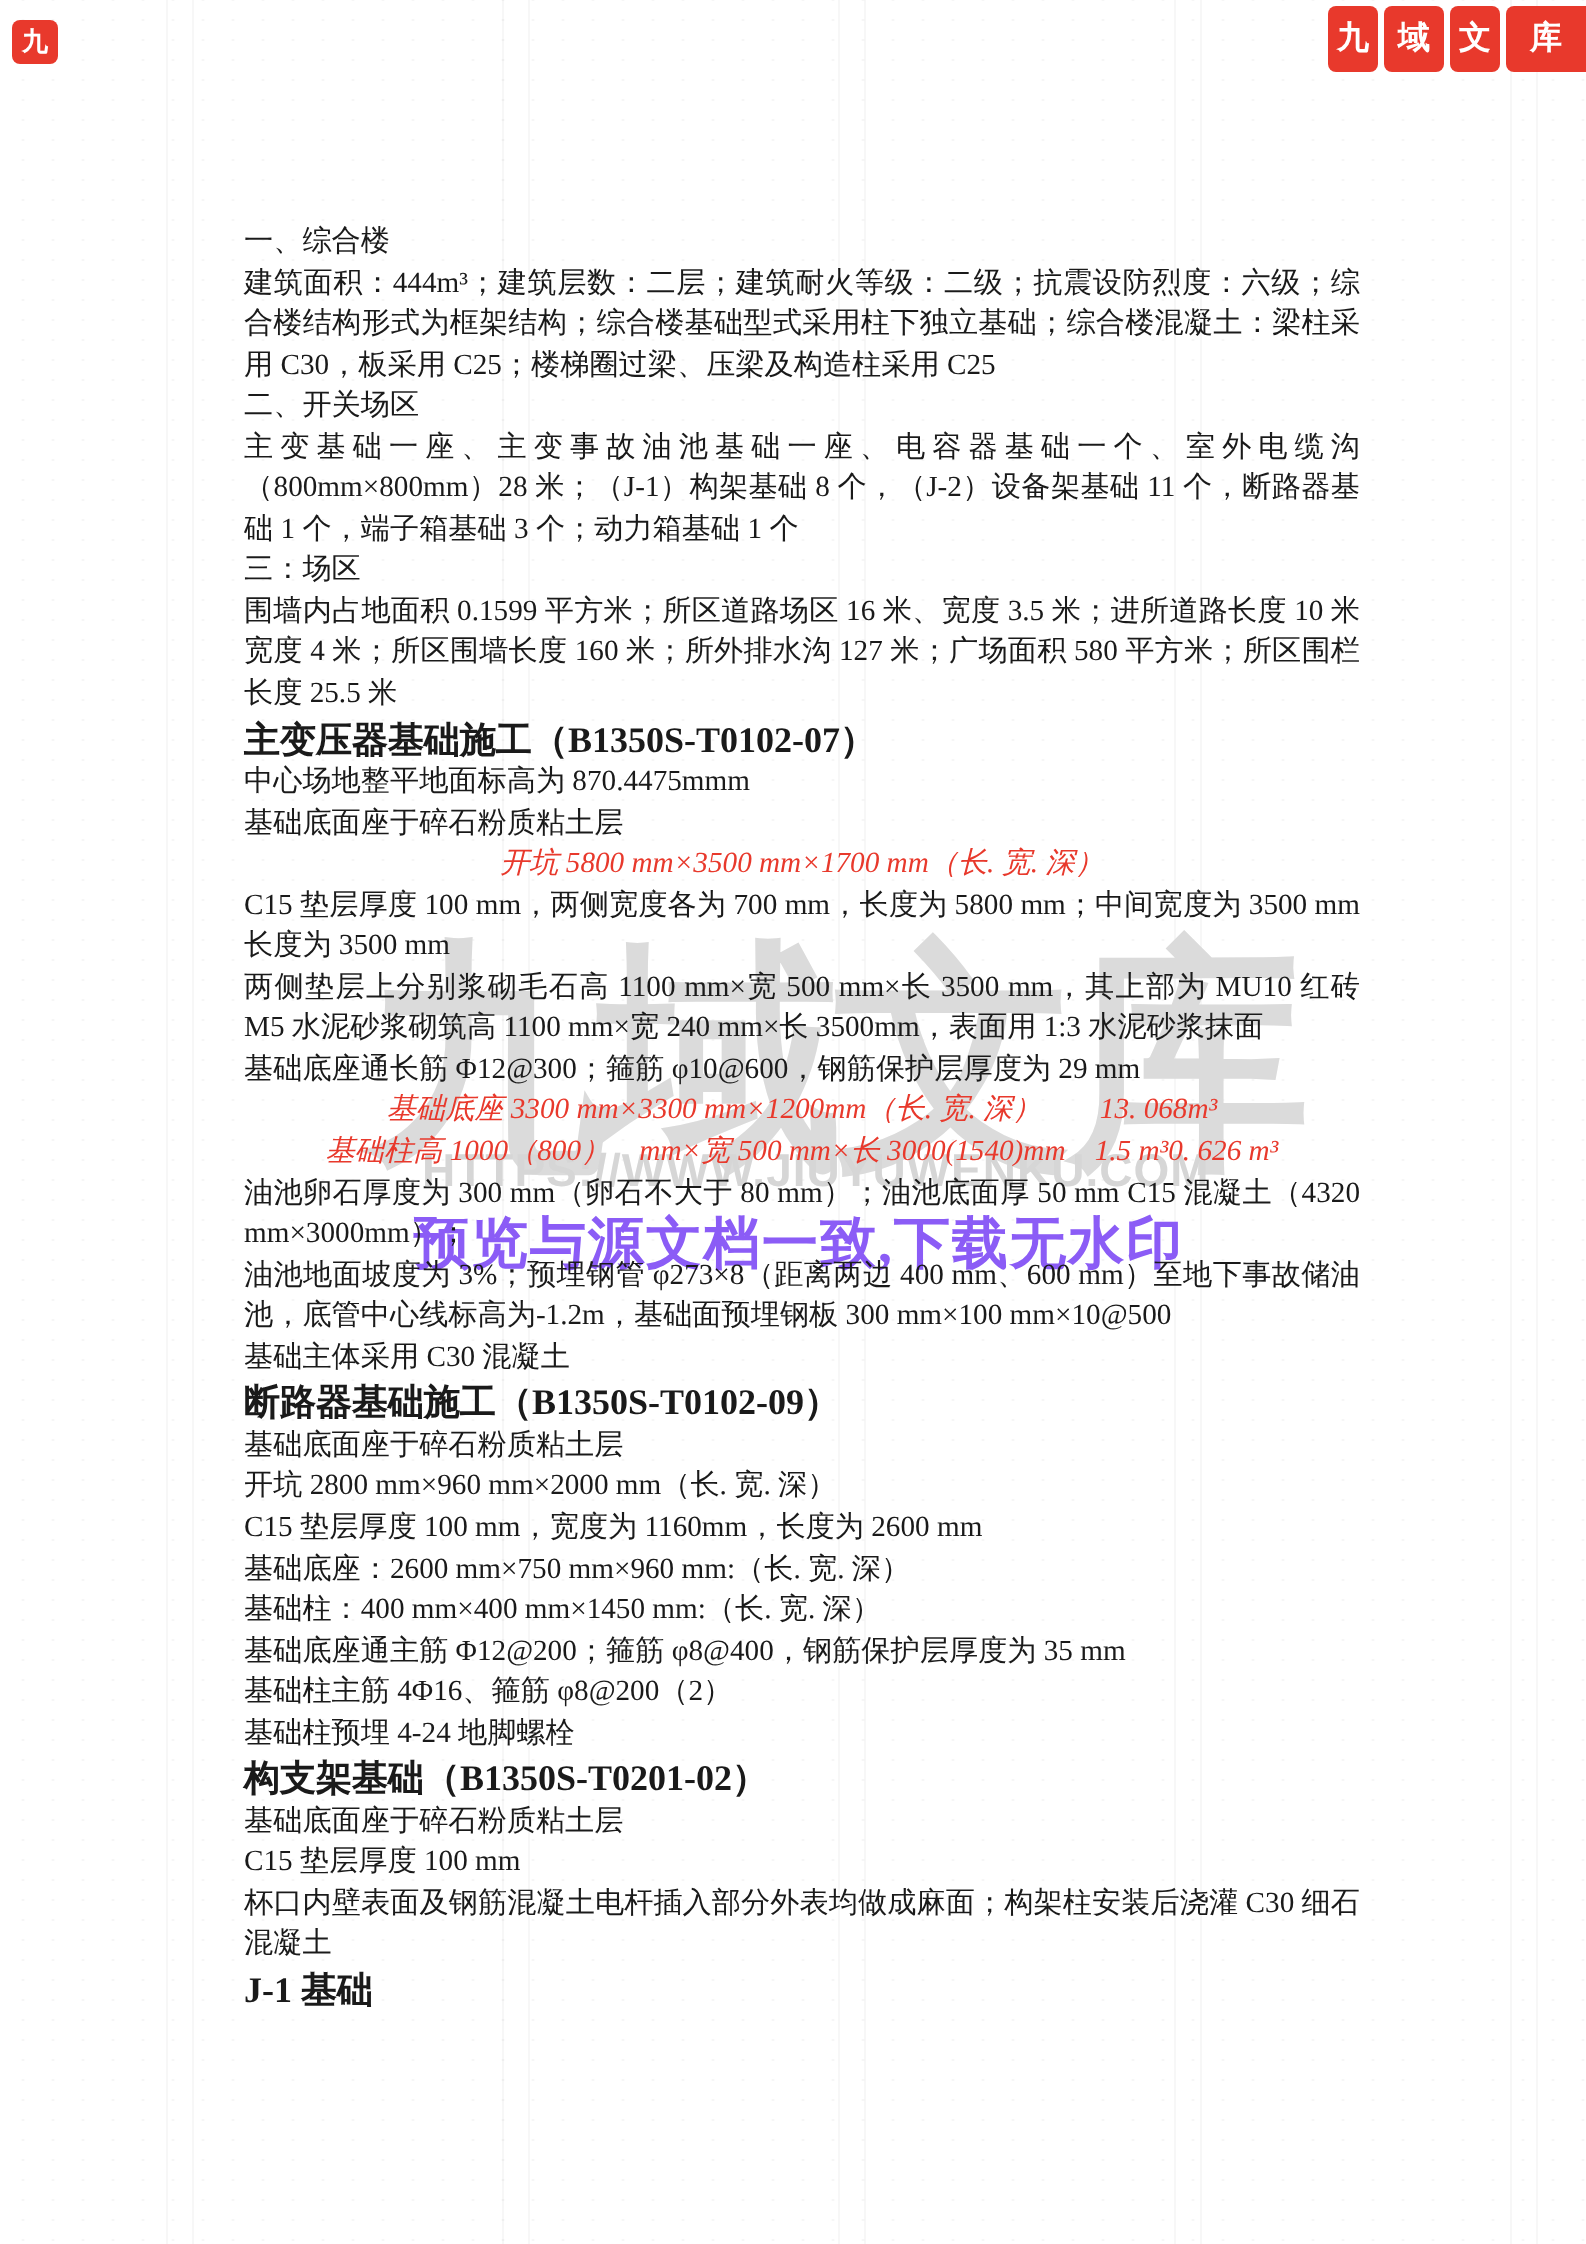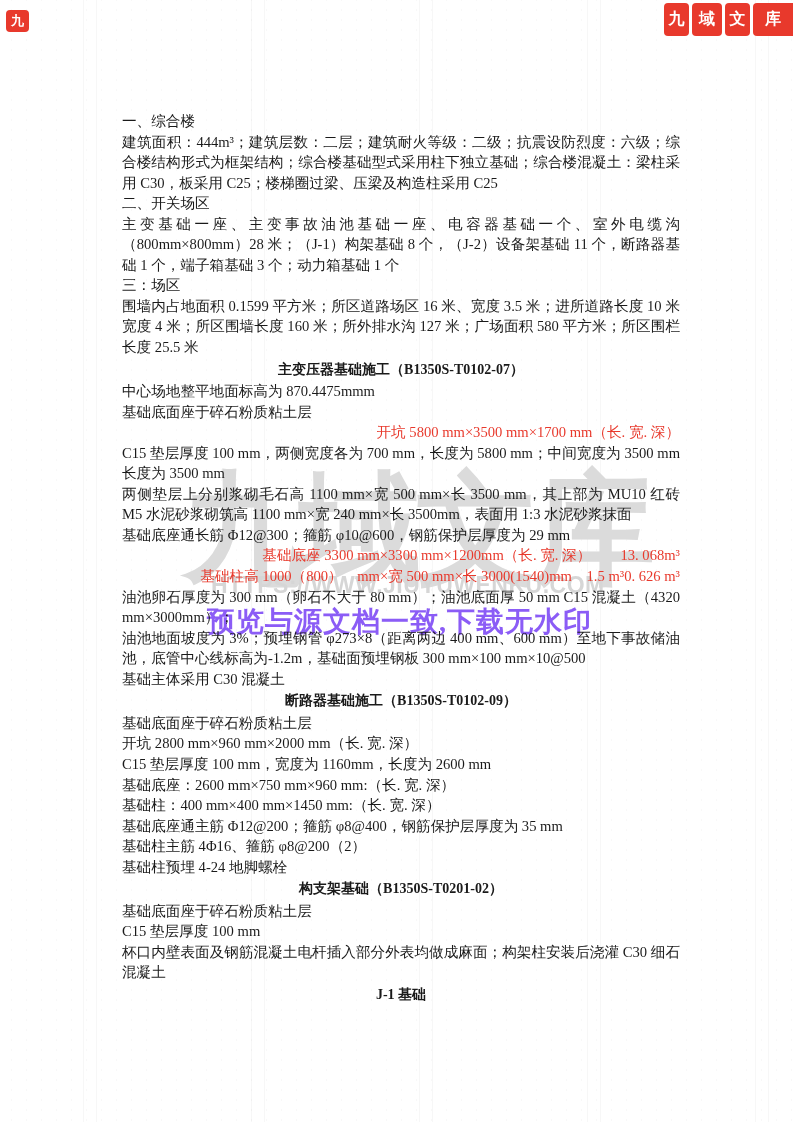--- a/index.html
+++ b/index.html
@@ -44,22 +44,22 @@
   .logo-row .t1{width:25px;}
   .logo-row .t2{width:30px;}
   .logo-row .t3{width:25px;}
   .logo-row .t4{width:40px;border-radius:4px 0 0 4px;}
   
   .content{
     position:absolute;left:122px;top:91px;width:558px;z-index:2;
     font-size:14.6px;line-height:20.55px;color:#1a1a1a;margin-top:20px;
   }
   .para{margin:0;text-align:justify;text-justify:inter-ideograph;}
-  .para.heading{font-weight:bold;text-align:center;font-size:14px;margin-top:2px;margin-bottom:1px;}
-  .para.red{color:var(--red,#e23a2c);text-align:right;}
+  .para.heading{font-weight:bold;text-align:left;font-size:18px;margin-top:2px;margin-bottom:1px;}
+  .para.red{color:var(--red,#e23a2c);text-align:center;font-style:italic;}
 </style>
 </head>
 <body style="background: rgb(255, 255, 255);">
 
 <div class="page-texture"></div>
 
 <div class="wm wm-big">九域文库</div>
 <div class="wm wm-url">HTTPS://WWW.JIUYUWENKU.COM</div>
 <div class="wm wm-slogan">预览与源文档一致,下载无水印</div>
 

